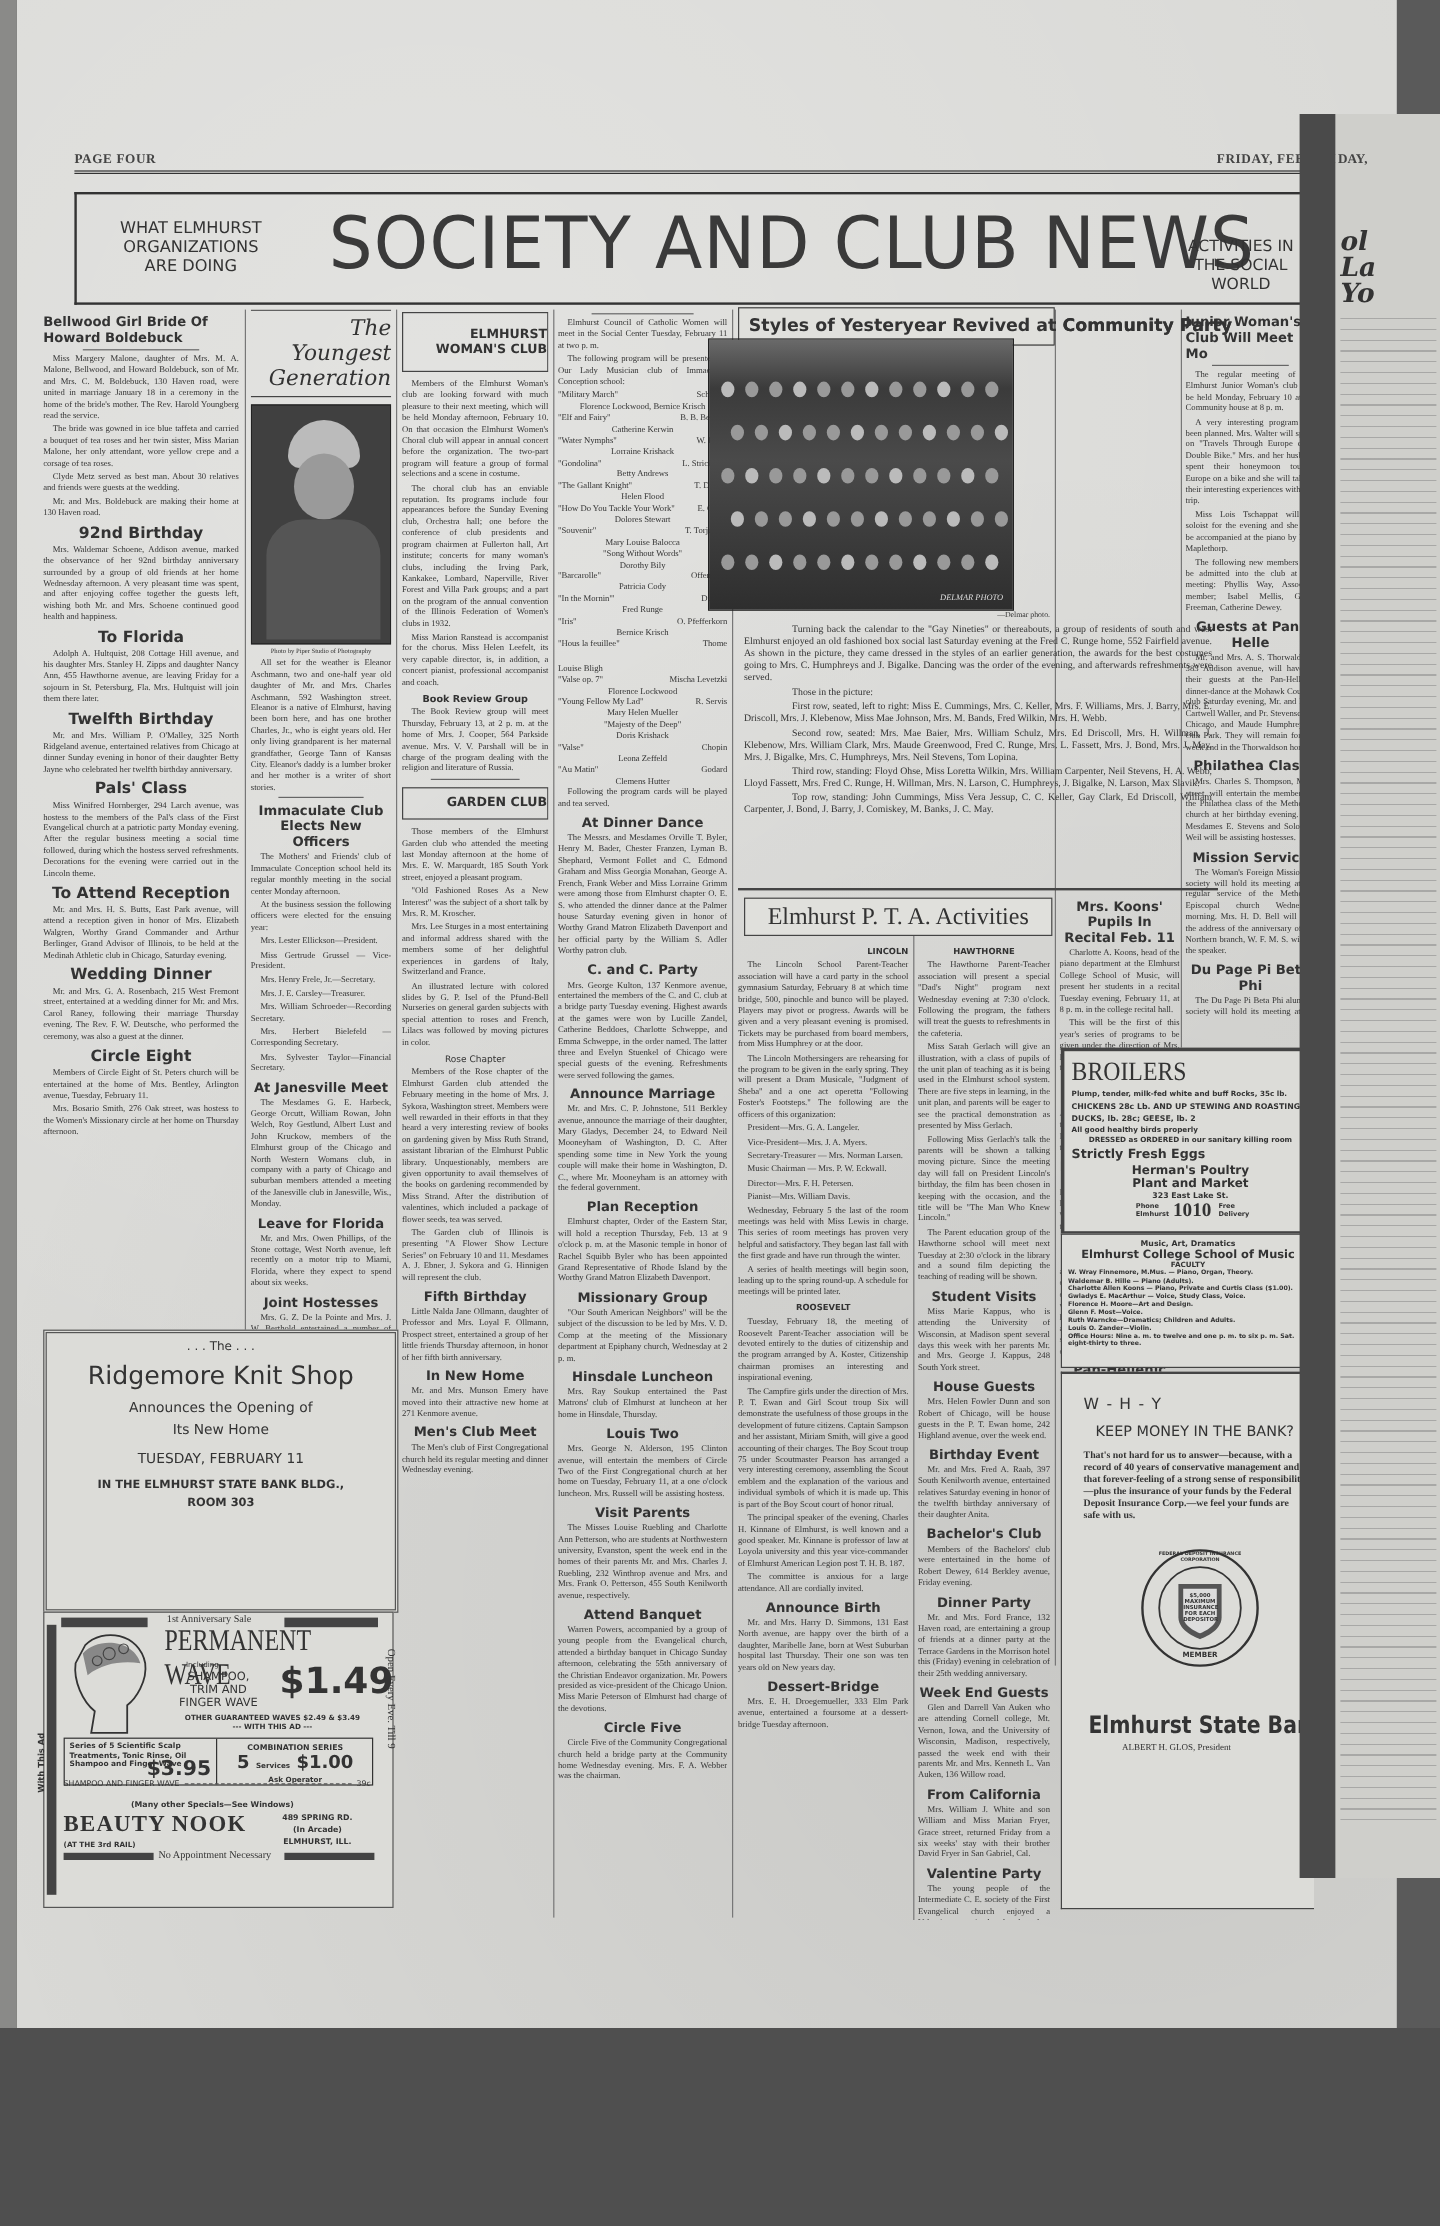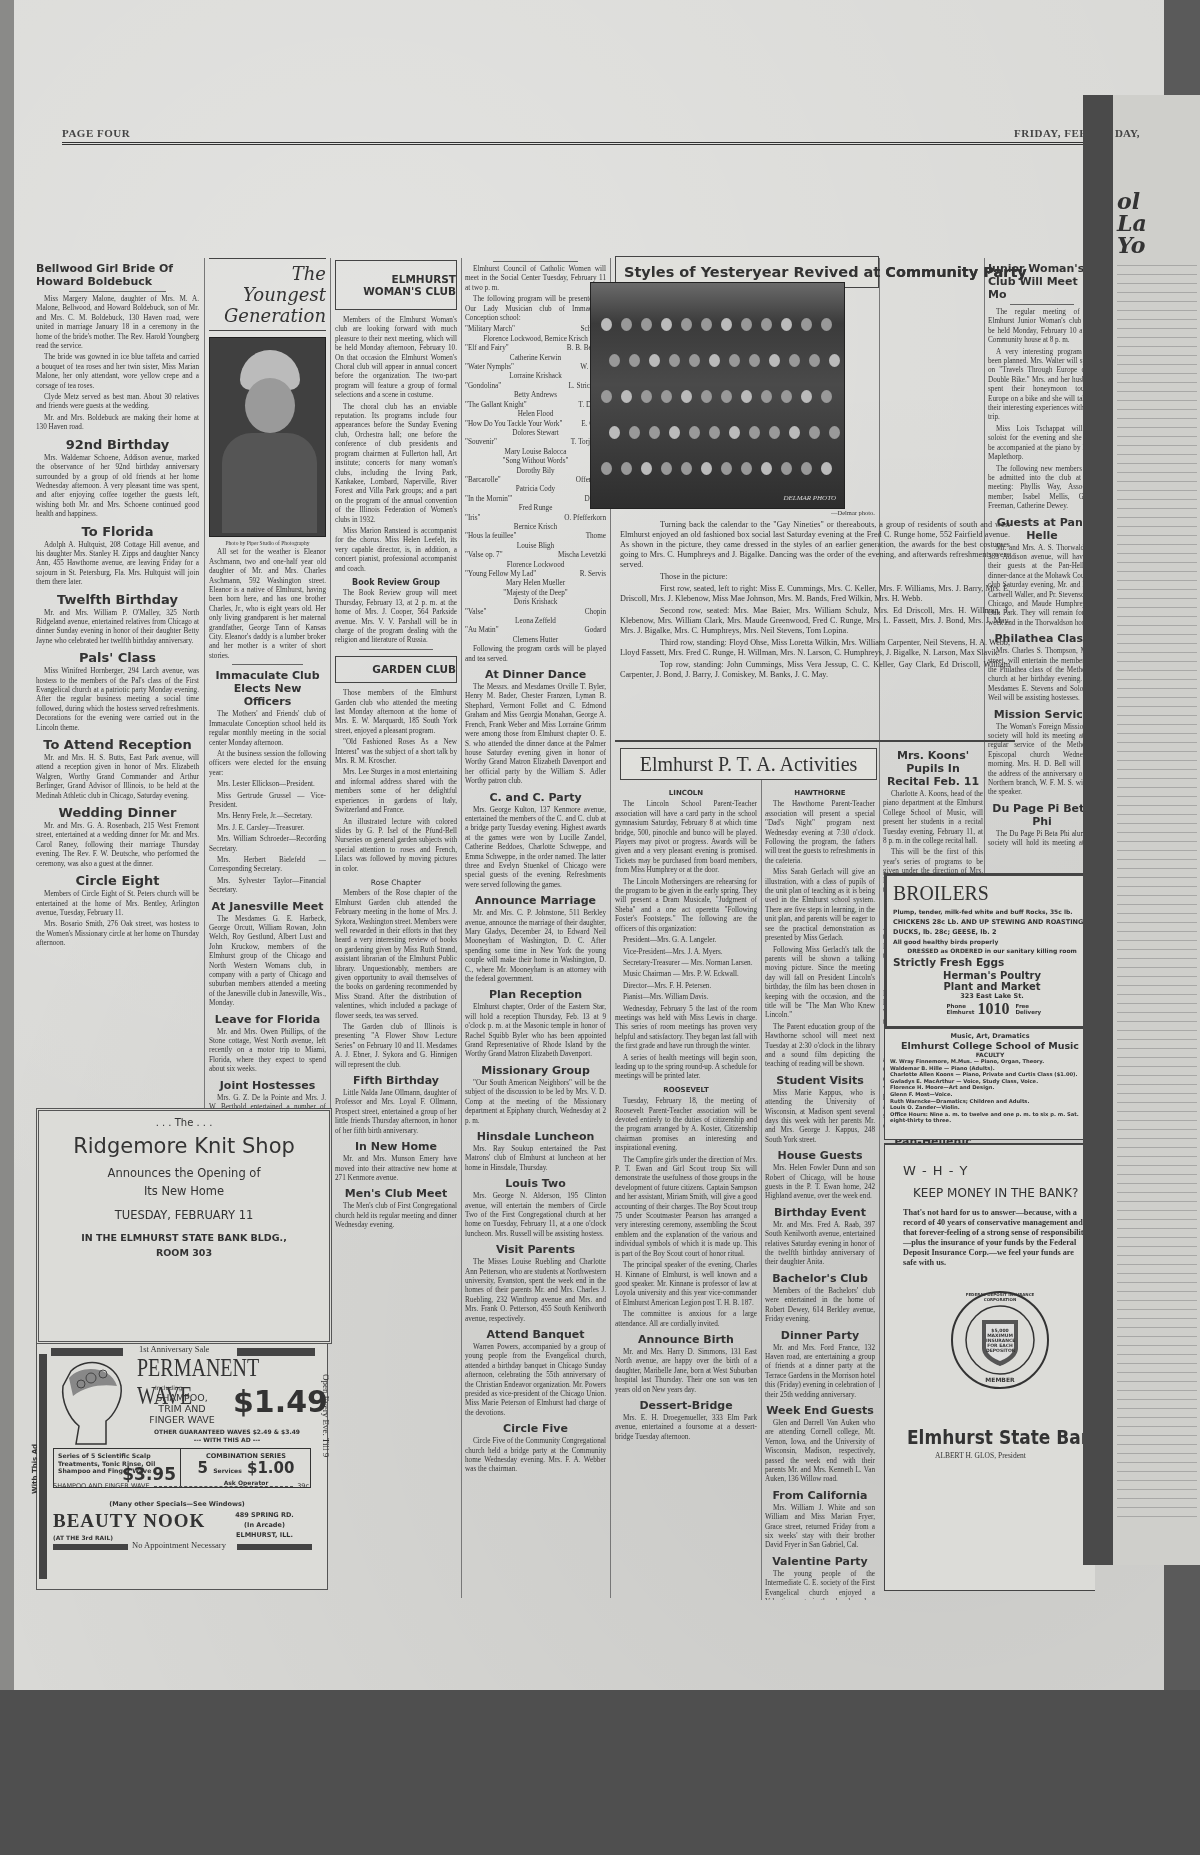--- a/index.html
+++ b/index.html
@@ -50,20 +50,33 @@
   .sans { font-family:"DejaVu Sans", sans-serif; }
 </style>
 </head>
 <body>
 
 <div class="page">
   <span class="folio" style="left:48px;">PAGE FOUR</span>
   <span class="folio" style="left:1000px;">FRIDAY, FEBRUARY 7, 19</span>
   <div class="rule2" style="top:142px;"></div>
 
+  <div class="masthead">
+    <div class="mh-left">
+      <div>WHAT ELMHURST</div>
+      <div>ORGANIZATIONS</div>
+      <div>ARE DOING</div>
+    </div>
+    <div class="mh-title">SOCIETY AND CLUB NEWS</div>
+    <div class="mh-right">
+      <div>ACTIVITIES IN</div>
+      <div>THE SOCIAL</div>
+      <div>WORLD</div>
+    </div>
+  </div>
 
   <div class="vline" style="left:190px; top:258px; height:855px;"></div>
   <div class="vline" style="left:316px; top:258px; height:855px;"></div>
   <div class="vline" style="left:447px; top:258px; height:1340px;"></div>
   <div class="vline" style="left:596px; top:258px; height:1340px;"></div>
   <div class="vline" style="left:747px; top:780px; height:820px;"></div>
   <div class="vline" style="left:865px; top:258px; height:1130px;"></div>
   <div class="vline" style="left:970px; top:258px; height:880px;"></div>
 
   <div class="col" style="left:22px; top:258px; width:163px; height:840px;">
@@ -202,21 +215,21 @@
         <div style="text-align: center;"><span>Fred Runge</span></div>
         <div style="display: flex; justify-content: space-between;">
           <span>"Iris"</span>
           <span>O. Pfefferkorn</span>
         </div>
         <div style="text-align: center;"><span>Bernice Krisch</span></div>
         <div style="display: flex; justify-content: space-between;">
           <span>"Hous la feuillee"</span>
           <span>Thome</span>
         </div>
-        <div style="text-align: center;"><span>Louise Bligh</span></div>
+        <div style="text-align: left; margin-top: 11px;"><span>Louise Bligh</span></div>
         <div style="display: flex; justify-content: space-between;">
           <span>"Valse op. 7"</span>
           <span>Mischa Levetzki</span>
         </div>
         <div style="text-align: center;"><span>Florence Lockwood</span></div>
         <div style="display: flex; justify-content: space-between;">
           <span>"Young Fellow My Lad"</span>
           <span>R. Servis</span>
         </div>
         <div style="text-align: center;"><span>Mary Helen Mueller</span></div>
@@ -336,21 +349,21 @@
     <p style="text-indent:40px;">Second row, seated: Mrs. Mae Baier, Mrs. William Schulz, Mrs. Ed Driscoll, Mrs. H. Willman, J. Klebenow, Mrs. William Clark, Mrs. Maude Greenwood, Fred C. Runge, Mrs. L. Fassett, Mrs. J. Bond, Mrs. J. May, Mrs. J. Bigalke, Mrs. C. Humphreys, Mrs. Neil Stevens, Tom Lopina.</p>
     <p style="text-indent:40px;">Third row, standing: Floyd Ohse, Miss Loretta Wilkin, Mrs. William Carpenter, Neil Stevens, H. A. Webb, Lloyd Fassett, Mrs. Fred C. Runge, H. Willman, Mrs. N. Larson, C. Humphreys, J. Bigalke, N. Larson, Max Slavik.</p>
     <p style="text-indent:40px;">Top row, standing: John Cummings, Miss Vera Jessup, C. C. Keller, Gay Clark, Ed Driscoll, William Carpenter, J. Bond, J. Barry, J. Comiskey, M. Banks, J. C. May.</p>
   </div>
   <div style="position:absolute; left:601px; top:740px; width:400px; border-top:2px solid #444;"></div>
 
   <div style="position:absolute; left:606px; top:748px; width:255px; height:30px; border:1.5px solid #444; background:#e0e0dc;">
     <div style="font-family:'Liberation Serif', serif; font-size:20px; line-height:30px; text-align:center; color:#333;">Elmhurst P. T. A. Activities</div>
   </div>
   <div class="col" style="left:601px; top:785px; width:142px; height:815px;">
-    <div class="hd" style="font-size:7px;">LINCOLN</div>
+    <div class="hd" style="font-size:7px;text-align:right;">LINCOLN</div>
     <p>The Lincoln School Parent-Teacher association will have a card party in the school gymnasium Saturday, February 8 at which time bridge, 500, pinochle and bunco will be played. Players may pivot or progress. Awards will be given and a very pleasant evening is promised. Tickets may be purchased from board members, from Miss Humphrey or at the door.</p>
     <p>The Lincoln Mothersingers are rehearsing for the program to be given in the early spring. They will present a Dram Musicale, "Judgment of Sheba" and a one act operetta "Following Foster's Footsteps." The following are the officers of this organization:</p>
     <p>President—Mrs. G. A. Langeler.</p>
     <p>Vice-President—Mrs. J. A. Myers.</p>
     <p>Secretary-Treasurer — Mrs. Norman Larsen.</p>
     <p>Music Chairman — Mrs. P. W. Eckwall.</p>
     <p>Director—Mrs. F. H. Petersen.</p>
     <p>Pianist—Mrs. William Davis.</p>
     <p>Wednesday, February 5 the last of the room meetings was held with Miss Lewis in charge. This series of room meetings has proven very helpful and satisfactory. They began last fall with the first grade and have run through the winter.</p>
     <p>A series of health meetings will begin soon, leading up to the spring round-up. A schedule for meetings will be printed later.</p>

